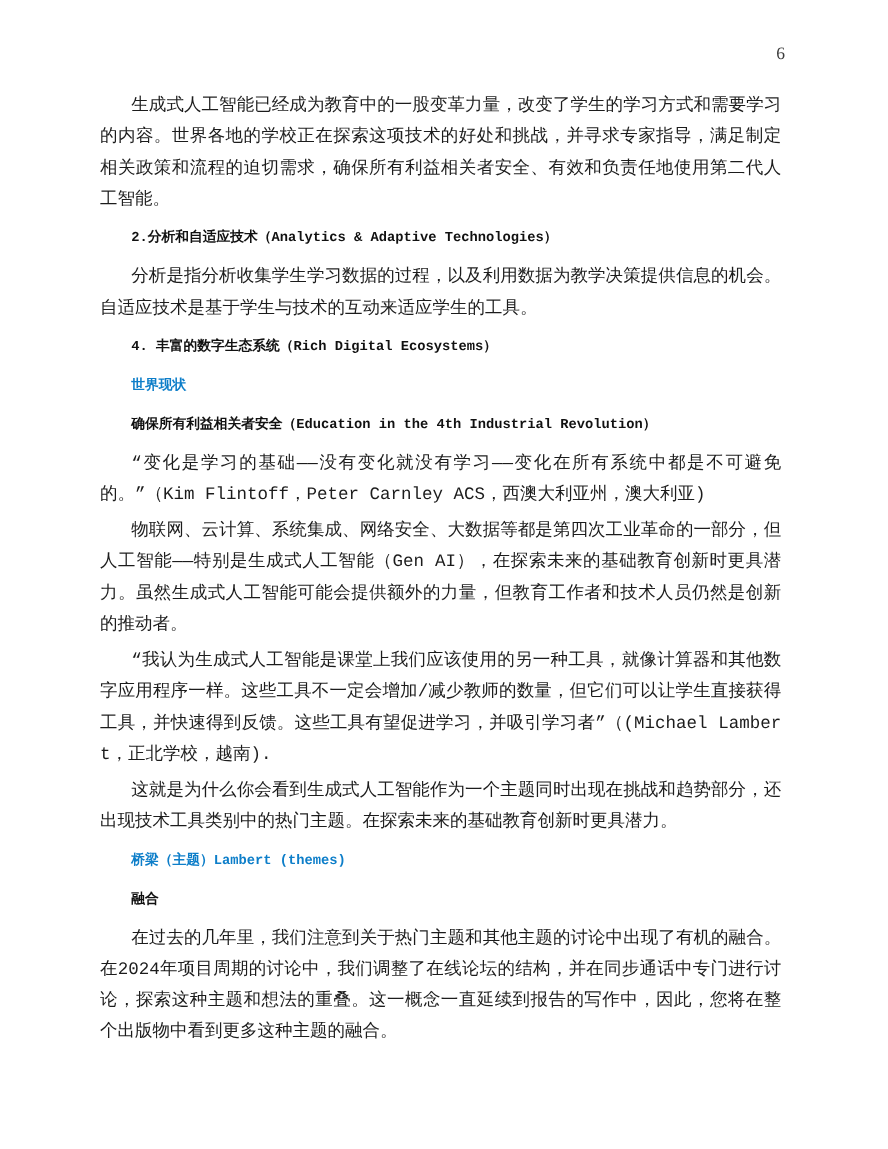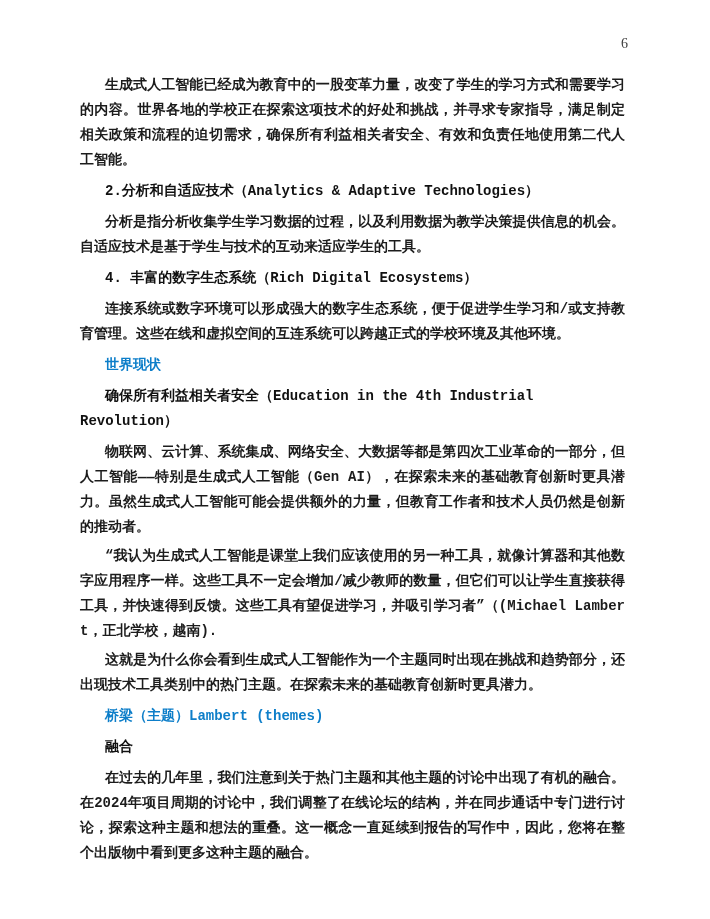--- a/index.html
+++ b/index.html
@@ -29,25 +29,24 @@
     box-sizing: border-box;
     padding: 73px 85px 0 80px;
     font-size: 14px;
     line-height: 25px;
   }
   .para {
     margin: 0 0 4px 0;
     text-indent: 25px;
     text-align: justify;
     word-break: break-all;
-    font-weight: bold;
   }
   .hd {
     margin: 6px 0 6px 0;
-    font-size: 14px;
+    font-size: 11px;
     line-height: 25px;
     font-weight: 700;
     text-indent: 25px;
     color: #111111;
   }
   .hd-blue {
     color: #0d7ec9;
   }
 </style>
 </head>
@@ -60,26 +59,26 @@
   <div class="content">
 
     <p class="para">生成式人工智能已经成为教育中的一股变革力量，改变了学生的学习方式和需要学习的内容。世界各地的学校正在探索这项技术的好处和挑战，并寻求专家指导，满足制定相关政策和流程的迫切需求，确保所有利益相关者安全、有效和负责任地使用第二代人工智能。</p>
 
     <h3 class="hd">2.分析和自适应技术（Analytics &amp; Adaptive Technologies）</h3>
 
     <p class="para">分析是指分析收集学生学习数据的过程，以及利用数据为教学决策提供信息的机会。自适应技术是基于学生与技术的互动来适应学生的工具。</p>
 
     <h3 class="hd">4. 丰富的数字生态系统（Rich Digital Ecosystems）</h3>
 
-    <p class="para">连接系统或数字环境可以形成强大的数字生态系统，便于促进学生学习和/或支持教育管理。这些在线和虚拟空间的互连系统可以跨越正式的学校环境及其他环境。</p>
 
     <h3 class="hd hd-blue">世界现状</h3>
 
     <h3 class="hd">确保所有利益相关者安全（Education in the 4th Industrial Revolution）</h3>
 
+    <p class="para">“变化是学习的基础——没有变化就没有学习——变化在所有系统中都是不可避免的。”（Kim Flintoff，Peter Carnley ACS，西澳大利亚州，澳大利亚)</p>
 
     <p class="para">物联网、云计算、系统集成、网络安全、大数据等都是第四次工业革命的一部分，但人工智能——特别是生成式人工智能（Gen AI），在探索未来的基础教育创新时更具潜力。虽然生成式人工智能可能会提供额外的力量，但教育工作者和技术人员仍然是创新的推动者。</p>
 
     <p class="para">“我认为生成式人工智能是课堂上我们应该使用的另一种工具，就像计算器和其他数字应用程序一样。这些工具不一定会增加/减少教师的数量，但它们可以让学生直接获得工具，并快速得到反馈。这些工具有望促进学习，并吸引学习者”（(Michael Lambert，正北学校，越南).</p>
 
     <p class="para">这就是为什么你会看到生成式人工智能作为一个主题同时出现在挑战和趋势部分，还出现技术工具类别中的热门主题。在探索未来的基础教育创新时更具潜力。</p>
 
     <h3 class="hd hd-blue">桥梁（主题）Lambert (themes)</h3>
 
     <h3 class="hd">融合</h3>

